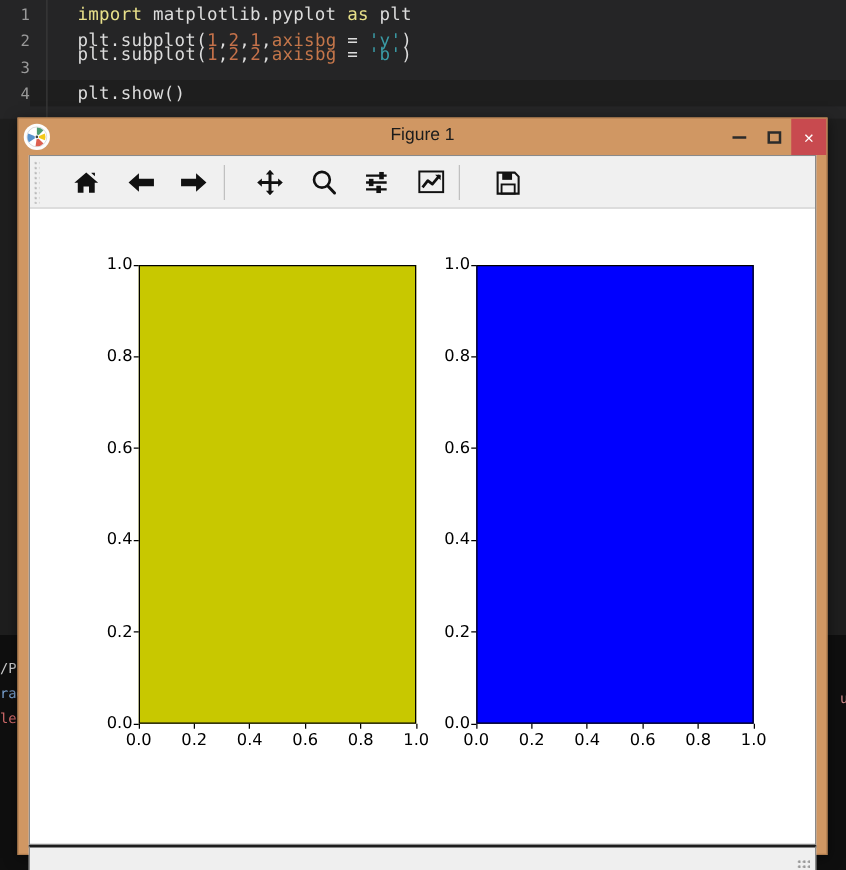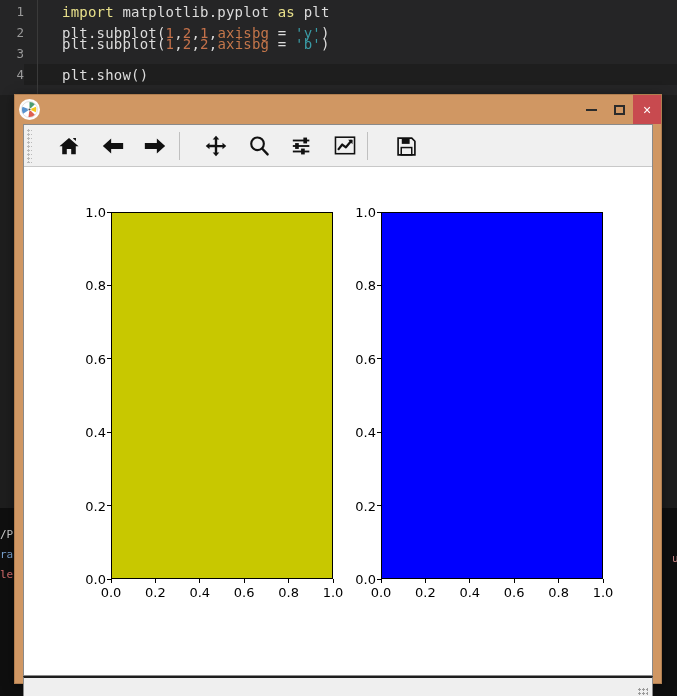--- a/index.html
+++ b/index.html
@@ -199,20 +199,21 @@
       <svg width="17" height="17" viewBox="0 0 32 32">
         <circle cx="16" cy="16" r="15" fill="#ffffff" stroke="#c8c8c8" stroke-width="1"></circle>
         <path d="M16 16 L16 2 A14 14 0 0 1 26 6 Z" fill="#2e8b57" opacity="0.85"></path>
         <path d="M16 16 L28 11 A14 14 0 0 1 28 21 Z" fill="#f2c200" opacity="0.9"></path>
         <path d="M16 16 L26 26 A14 14 0 0 1 14 30 Z" fill="#d94f3d" opacity="0.9"></path>
         <path d="M16 16 L4 24 A14 14 0 0 1 3 11 Z" fill="#3b7fc4" opacity="0.85"></path>
         <circle cx="16" cy="16" r="3.4" fill="#ffffff"></circle>
         <circle cx="16" cy="16" r="2" fill="#444"></circle>
       </svg>
     </div>
+    <div id="wintitle">Figure 1</div>
 
     <div class="winbtn" id="btn-min">
       <div class="glyph-min"></div>
     </div>
     <div class="winbtn" id="btn-max">
       <div class="glyph-max"></div>
     </div>
     <div class="winbtn" id="btn-close">
       <span>×</span>
     </div>

